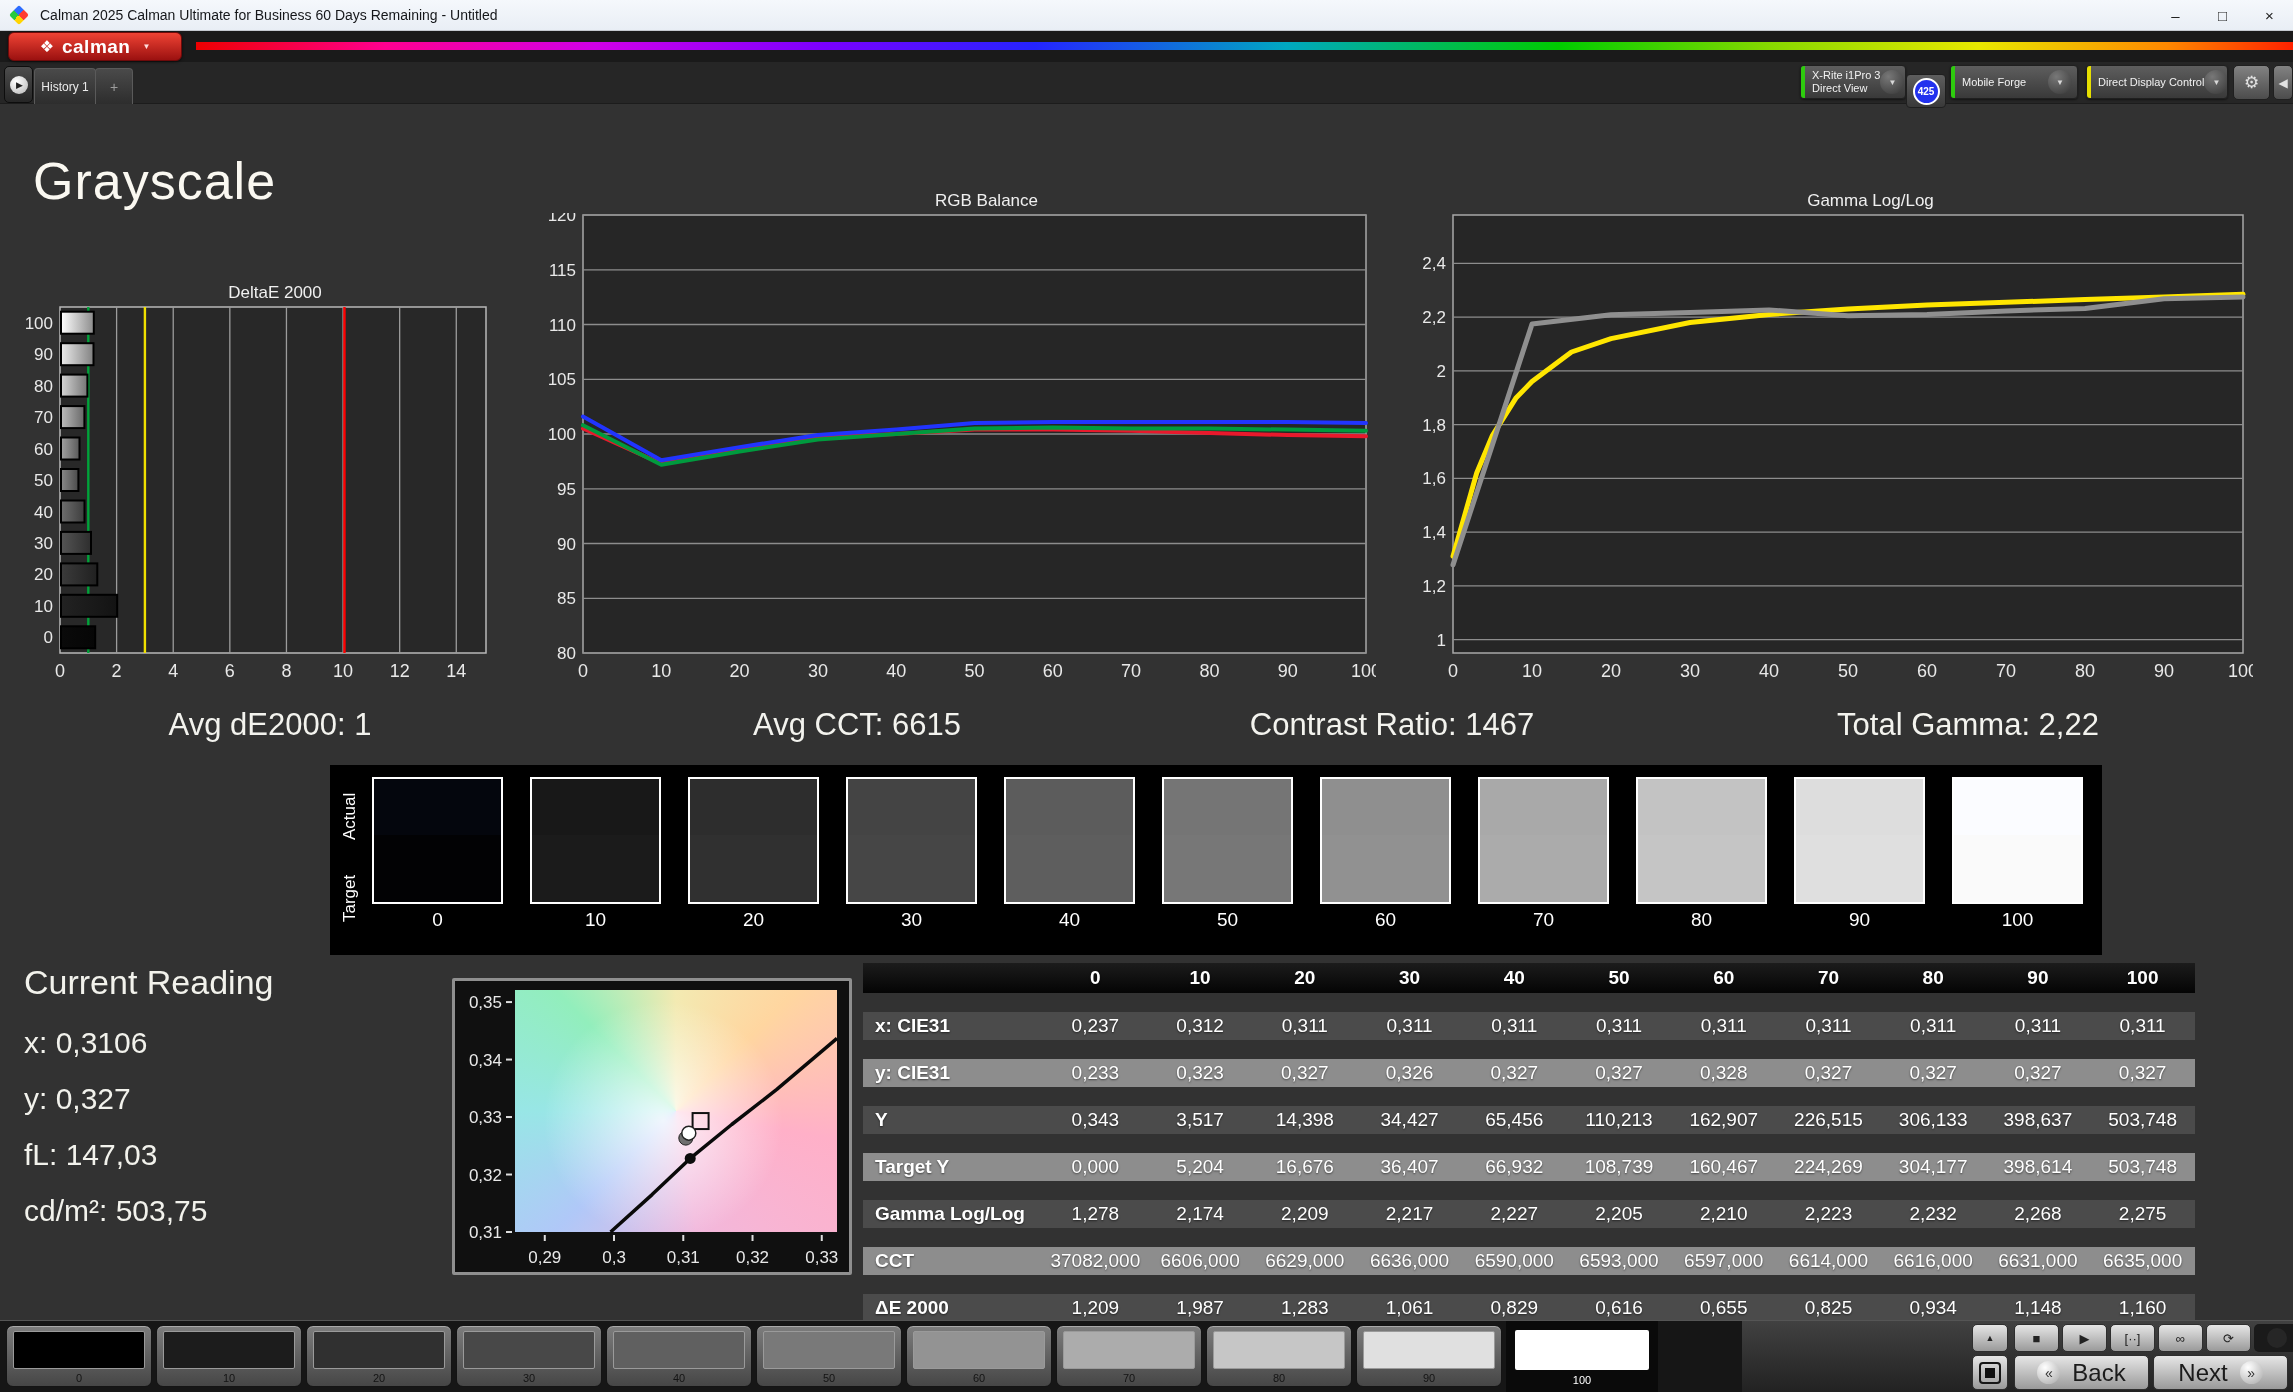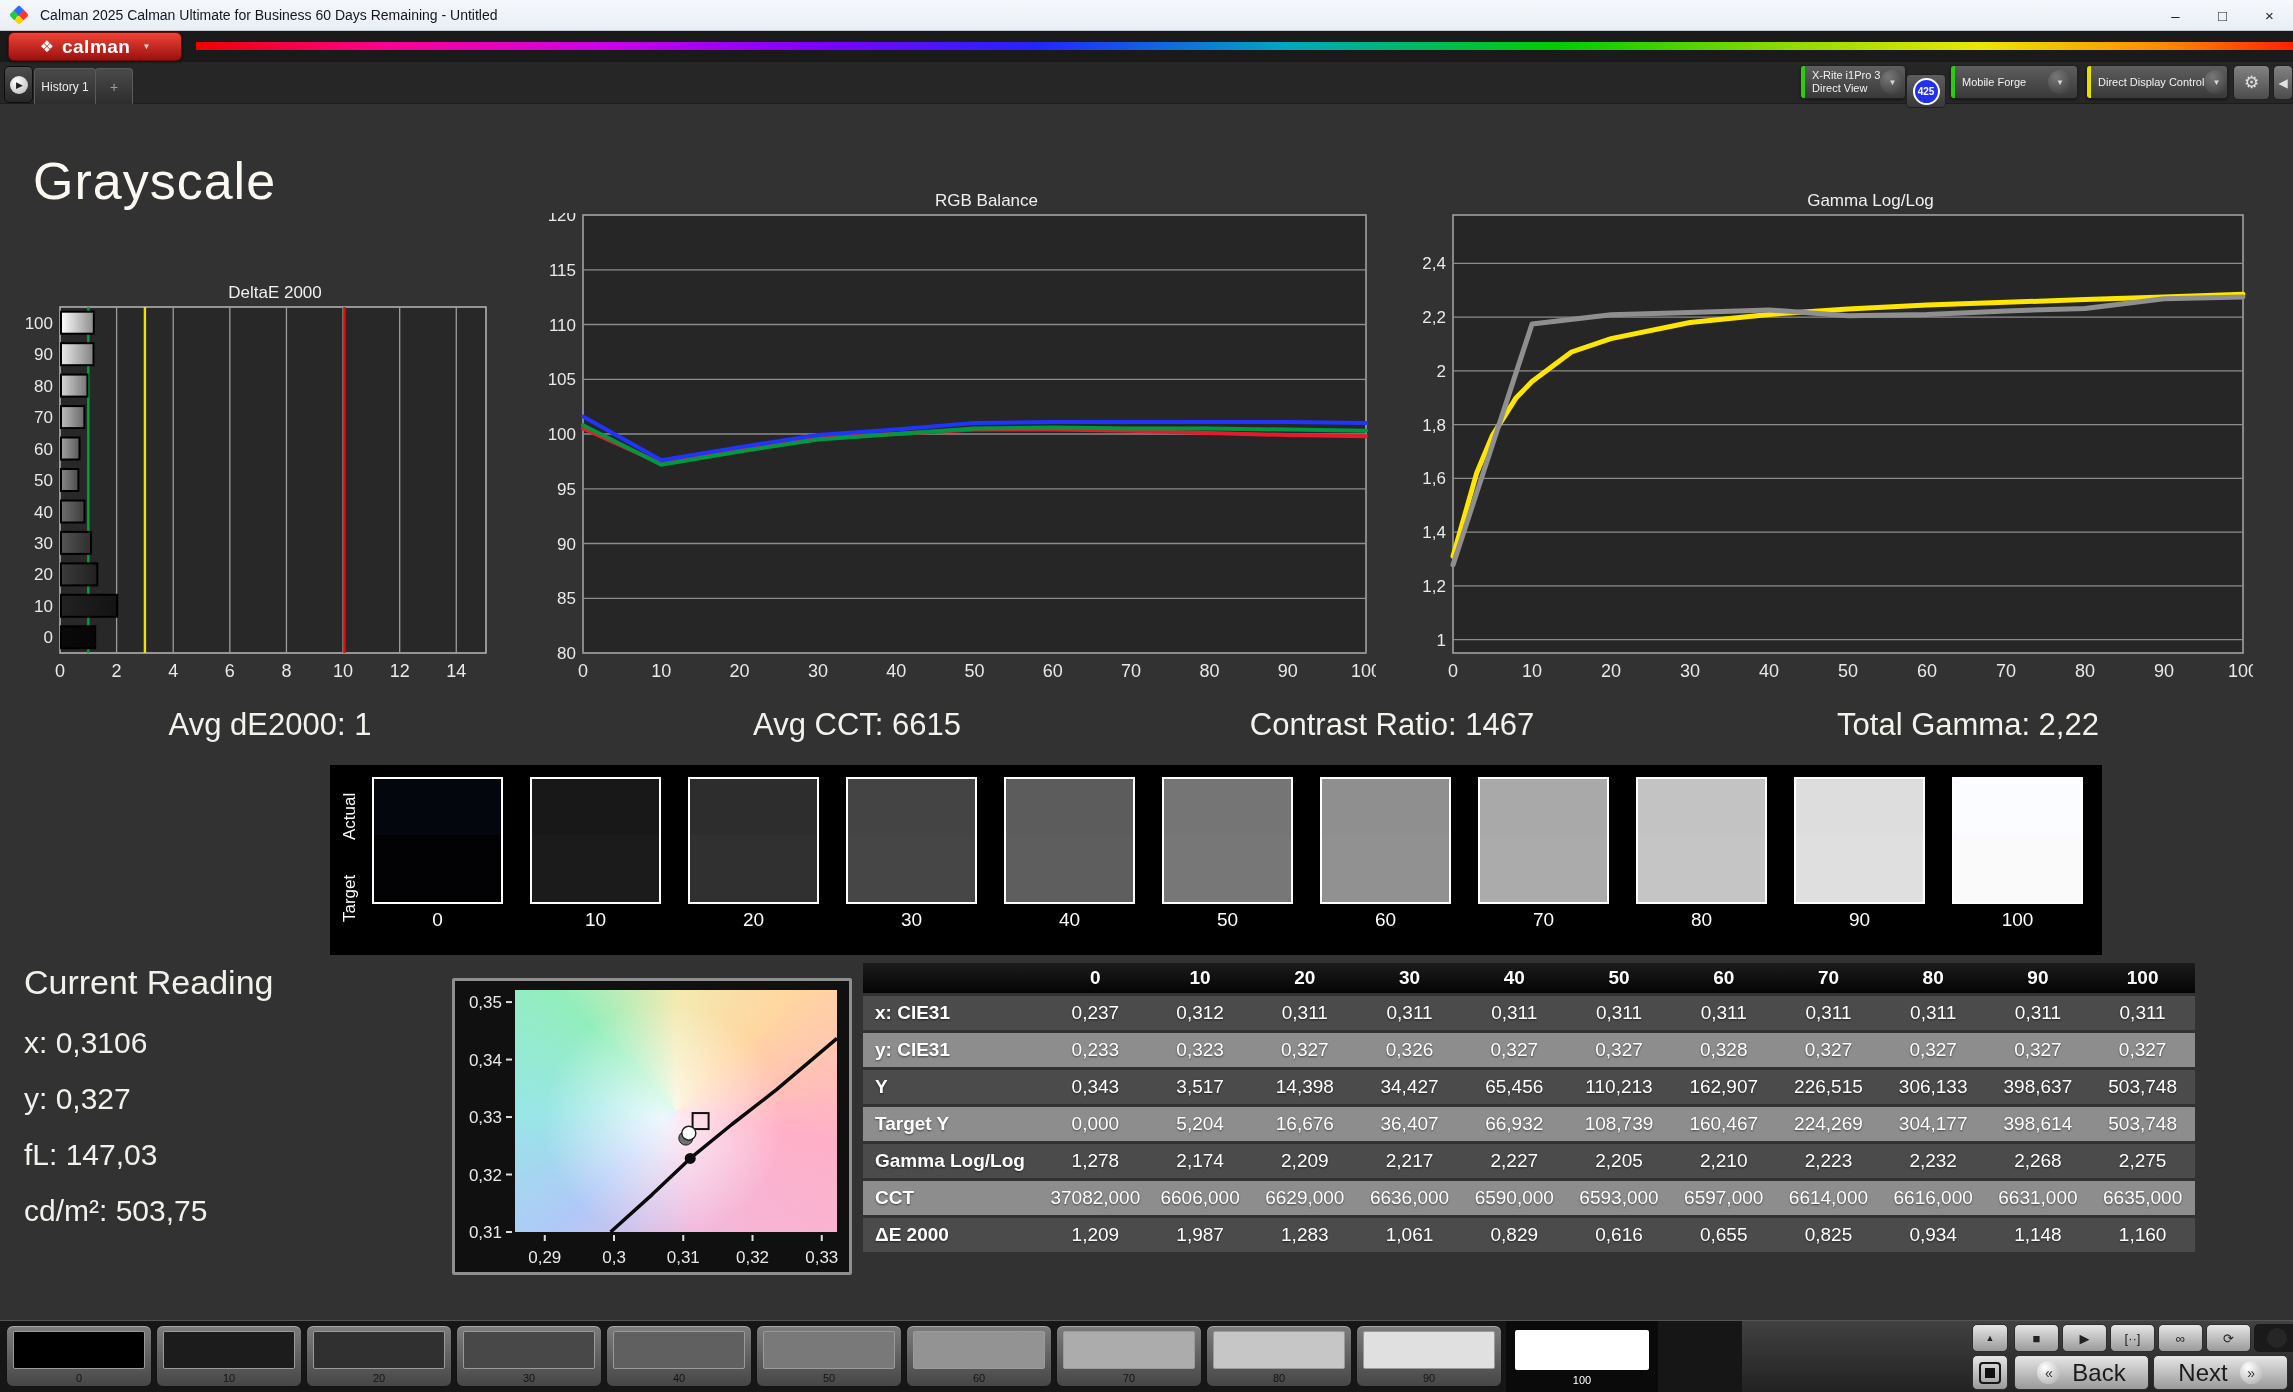--- a/index.html
+++ b/index.html
@@ -66,21 +66,21 @@
   .current h2{margin:0 18px 24px 0;font-size:34px;font-weight:500}
   .current p{margin:0 0 22px 0;font-size:30px;font-weight:400}
   
   .cie{position:absolute;left:452px;top:875px;width:400px;height:297px;background:#101010;border:3px solid #8f8f8f;border-radius:2px;box-sizing:border-box}
   .cie-grad{position:absolute;left:60px;top:9px;width:322px;height:242px;
     background:radial-gradient(circle at 46% 54%,rgba(255,255,255,.82) 0%,rgba(255,255,255,0) 55%),
       conic-gradient(from 0deg at 50% 50%,#f3eab2,#ffd6a0 45deg,#ffb0c8 100deg,#f2b8dc 170deg,#b0c8f8 225deg,#98e6e6 270deg,#92eebc 315deg,#f3eab2 360deg)}
   .cie svg{position:absolute;left:-3px;top:-3px}
   
   .dtable{position:absolute;left:863px;top:860px;width:1332px}
-  .trow{display:grid;grid-template-columns:180px repeat(11,1fr);align-items:center;height:34px;margin-top:3px;
+  .trow{display:grid;grid-template-columns:180px repeat(11,1fr);align-items:center;height:28px;margin-top:19px;
         color:#fff;font-size:19px;text-shadow:0 1px 2px rgba(0,0,0,.55)}
   .trow.head{height:30px;margin-top:0;background:linear-gradient(#1c1c1c,#040404);font-weight:700}
   .trow.dark{background:#4b4b4b}.trow.light{background:#8d8d8d}
   .trow .lab{text-align:left;padding-left:12px;font-weight:700}
   .trow span{text-align:center}
   
   .bottombar{position:absolute;top:1320px;left:0;width:2293px;height:72px;background:linear-gradient(#414141,#222);border-top:1px solid #555;box-sizing:border-box}
   .bb-swatches{position:absolute;left:0;top:0;width:1742px;height:72px;background:#161616;display:flex;align-items:flex-start;padding-left:6px;gap:4px;box-sizing:border-box}
   .bbtn{margin-top:4px;width:146px;height:62px;border-radius:7px;background:linear-gradient(#7d7d7d,#464646);border:1px solid #141414;
         display:flex;flex-direction:column;align-items:center;box-shadow:inset 0 1px 0 rgba(255,255,255,.35);box-sizing:border-box}

